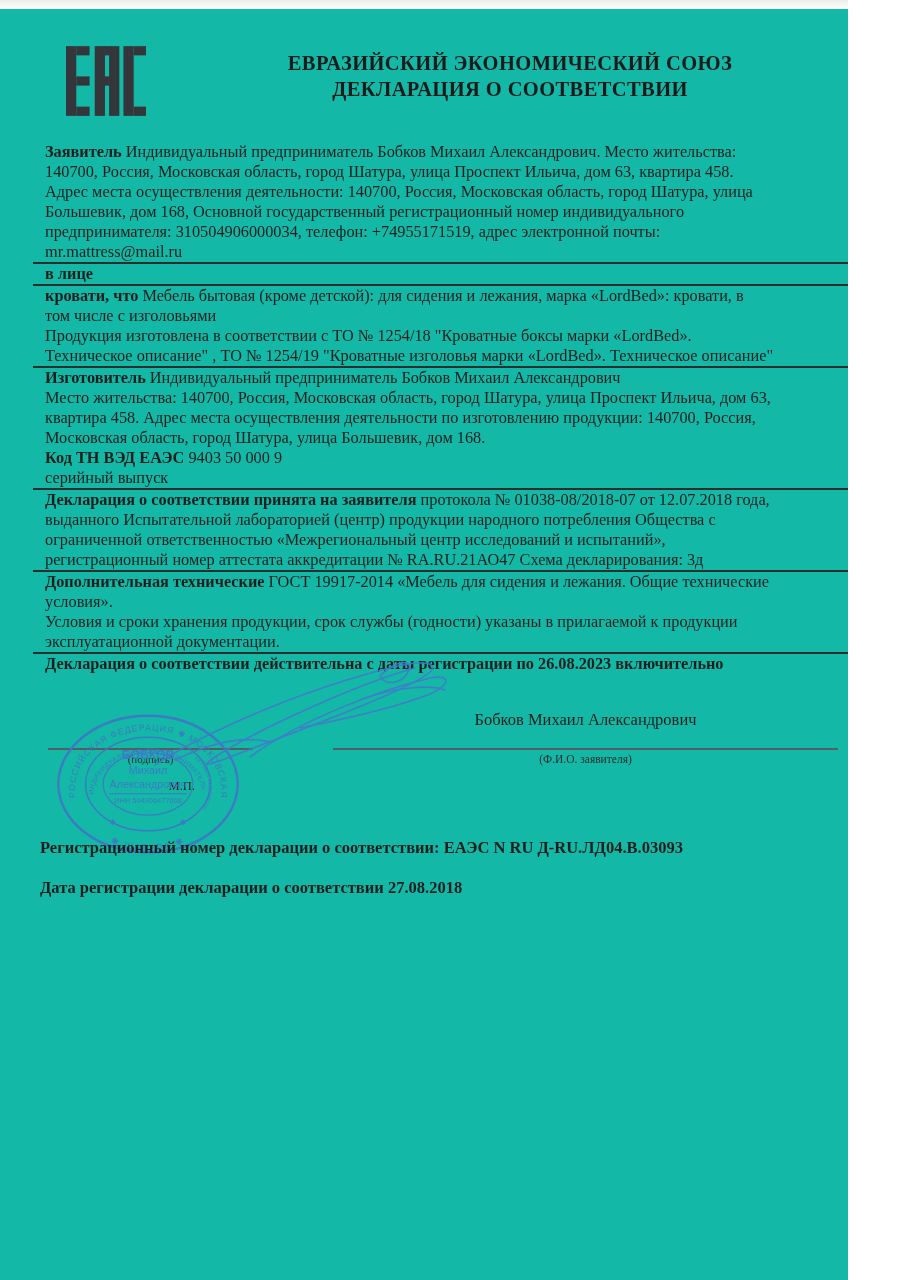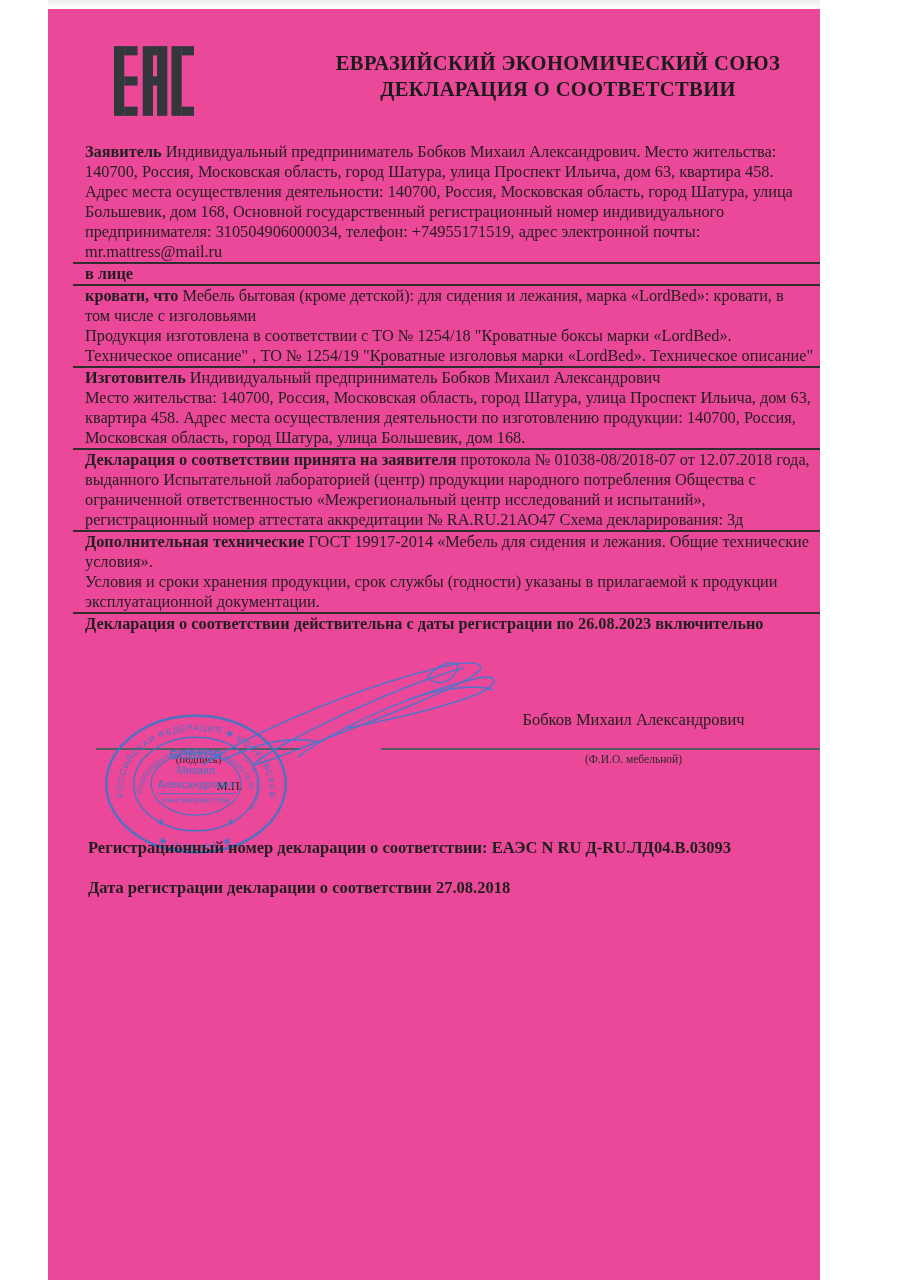--- a/index.html
+++ b/index.html
@@ -1,35 +1,35 @@
 <!DOCTYPE html>
 <html><head>
 <meta charset="utf-8">
 <style>
   html,body { margin:0; padding:0; }
   body { background:#ffffff; }
   .page {
-    position:relative; width:772px; height:1280px;
-    background:#ec4899; overflow:hidden;
-    font-family:"Liberation Serif", serif; color:#1e1e1e;margin-left:48px;
+    position:relative; width:848px; height:1280px;
+    background:#14b8a6; overflow:hidden;
+    font-family:"Liberation Serif", serif; color:#1e1e1e;
   }
   .scan-edge {
     position:absolute; top:0; left:0; right:0; height:9px;
     background:linear-gradient(#ececea, #fefefd);
   }
   
   .logo { position:absolute; left:66px; top:46px; width:80px; height:70px; }
   .title-block {
     position:absolute; left:170px; top:50px; width:680px;
     text-align:center; font-weight:bold; font-size:20.5px; line-height:26px;
     letter-spacing:0.4px; white-space:pre-line; color:#1b1b1b;
   }
   
   .content {
-    position:absolute; left:25px; top:142px; width:844px;
+    position:absolute; left:33px; top:142px; width:844px;
     font-size:16.3px; line-height:20px;
   }
   .sec {
     padding:0 12px; white-space:pre-line;
     border-bottom:2px solid #2e2e2e;
   }
   .sec.last { border-bottom:none; }
   .lbl { font-weight:bold; }
   .boldline { font-weight:bold; }
   
@@ -86,39 +86,39 @@
     <div class="sec"><span class="lbl">в лице</span></div>
 
     <div class="sec"><span class="lbl">кровати, что</span><span> Мебель бытовая (кроме детской): для сидения и лежания, марка «LordBed»: кровати, в
 том числе с изголовьями
 Продукция изготовлена в соответствии с ТО № 1254/18 "Кроватные боксы марки «LordBed».
 Техническое описание" , ТО № 1254/19 "Кроватные изголовья марки «LordBed». Техническое описание"</span></div>
 
     <div class="sec"><span class="lbl">Изготовитель</span><span> Индивидуальный предприниматель Бобков Михаил Александрович
 Место жительства: 140700, Россия, Московская область, город Шатура, улица Проспект Ильича, дом 63,
 квартира 458. Адрес места осуществления деятельности по изготовлению продукции: 140700, Россия,
-Московская область, город Шатура, улица Большевик, дом 168.</span></div>
+Московская область, город Шатура, улица Большевик, дом 168.</span><div><span class="lbl">Код ТН ВЭД ЕАЭС</span><span> 9403 50 000 9</span></div><div>серийный выпуск</div></div>
 
 
     <div class="sec"><span class="lbl">Декларация о соответствии принята на заявителя</span><span> протокола № 01038-08/2018-07 от 12.07.2018 года,
 выданного Испытательной лабораторией (центр) продукции народного потребления Общества с
 ограниченной ответственностью «Межрегиональный центр исследований и испытаний»,
 регистрационный номер аттестата аккредитации № RA.RU.21АО47 Схема декларирования: 3д</span></div>
 
     <div class="sec"><span class="lbl">Дополнительная технические</span><span> ГОСТ 19917-2014 «Мебель для сидения и лежания. Общие технические
 условия».
 Условия и сроки хранения продукции, срок службы (годности) указаны в прилагаемой к продукции
 эксплуатационной документации.</span></div>
 
     <div class="sec last boldline">Декларация о соответствии действительна с даты регистрации по 26.08.2023 включительно</div>
   </div>
 
   <div class="sig-name">Бобков Михаил Александрович</div>
   <div class="sig-line-right"></div>
-  <div class="sig-fio">(Ф.И.О. мебельной)</div>
+  <div class="sig-fio">(Ф.И.О. заявителя)</div>
   <div class="sig-line-left"></div>
   <div class="sig-podpis">(подпись)</div>
   <div class="sig-mp">М.П.</div>
 
   <svg class="stamp-svg" viewBox="0 0 200 160">
     <defs>
       <path id="outerTop" d="M 26 96 A 75 61 0 1 1 174 96" fill="none"></path>
       <path id="outerBottom" d="M 38 122 A 75 61 0 0 0 162 122" fill="none"></path>
       <path id="innerTop" d="M 44 92 A 55 43 0 1 1 156 92" fill="none"></path>
       <path id="innerRight" d="M 148 54 A 55 43 0 0 1 155 104" fill="none"></path>

